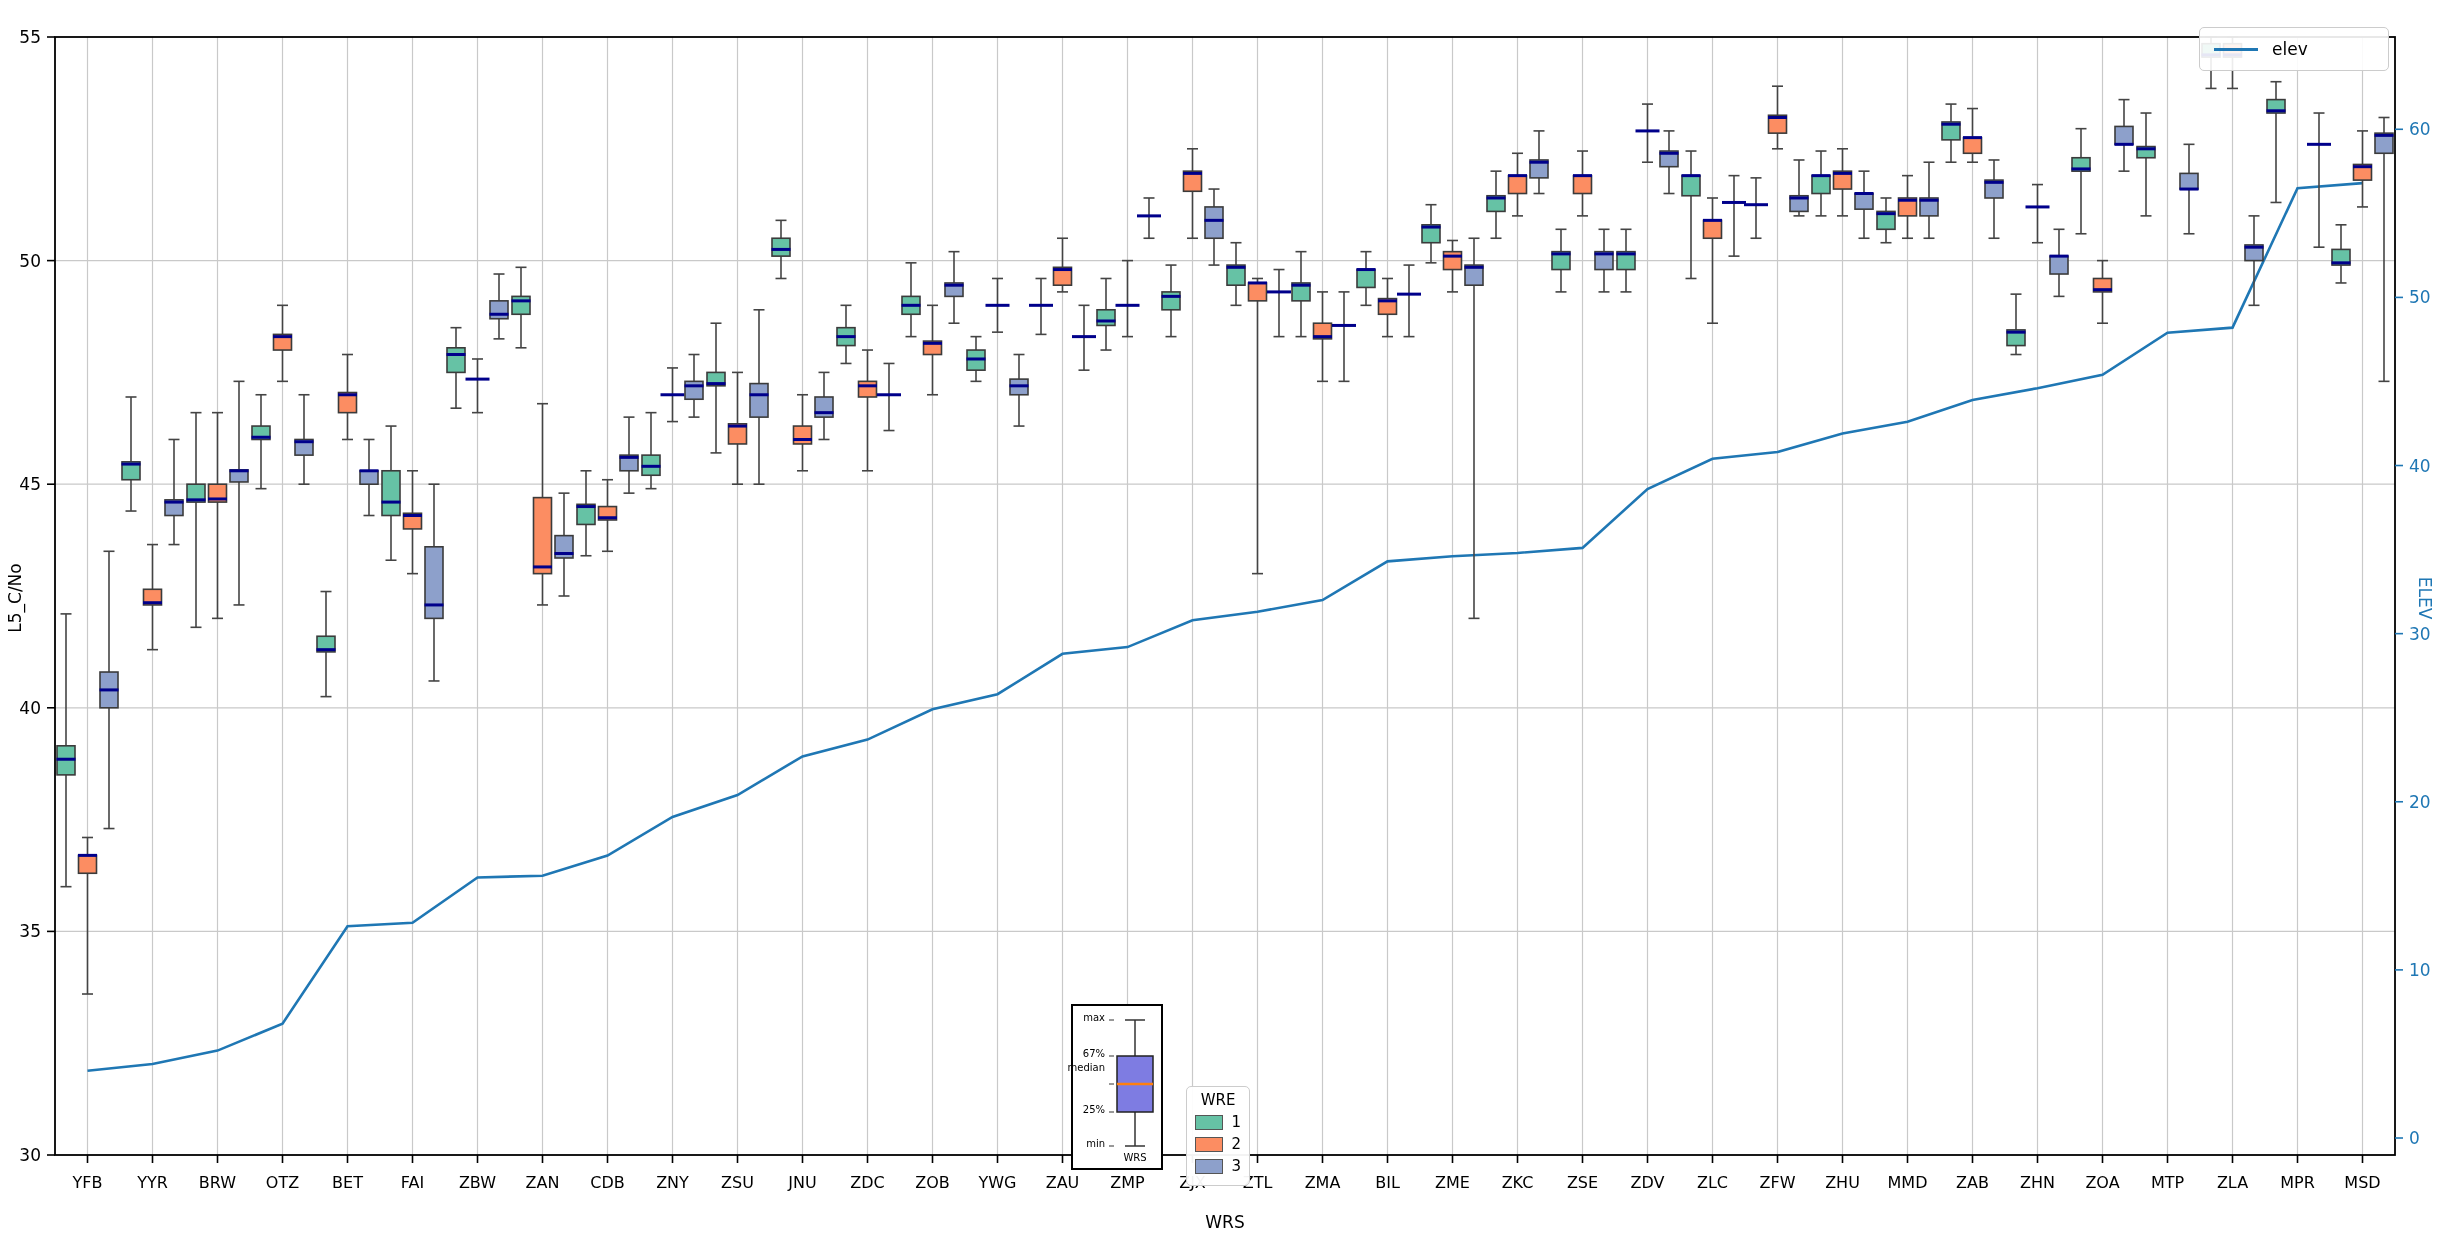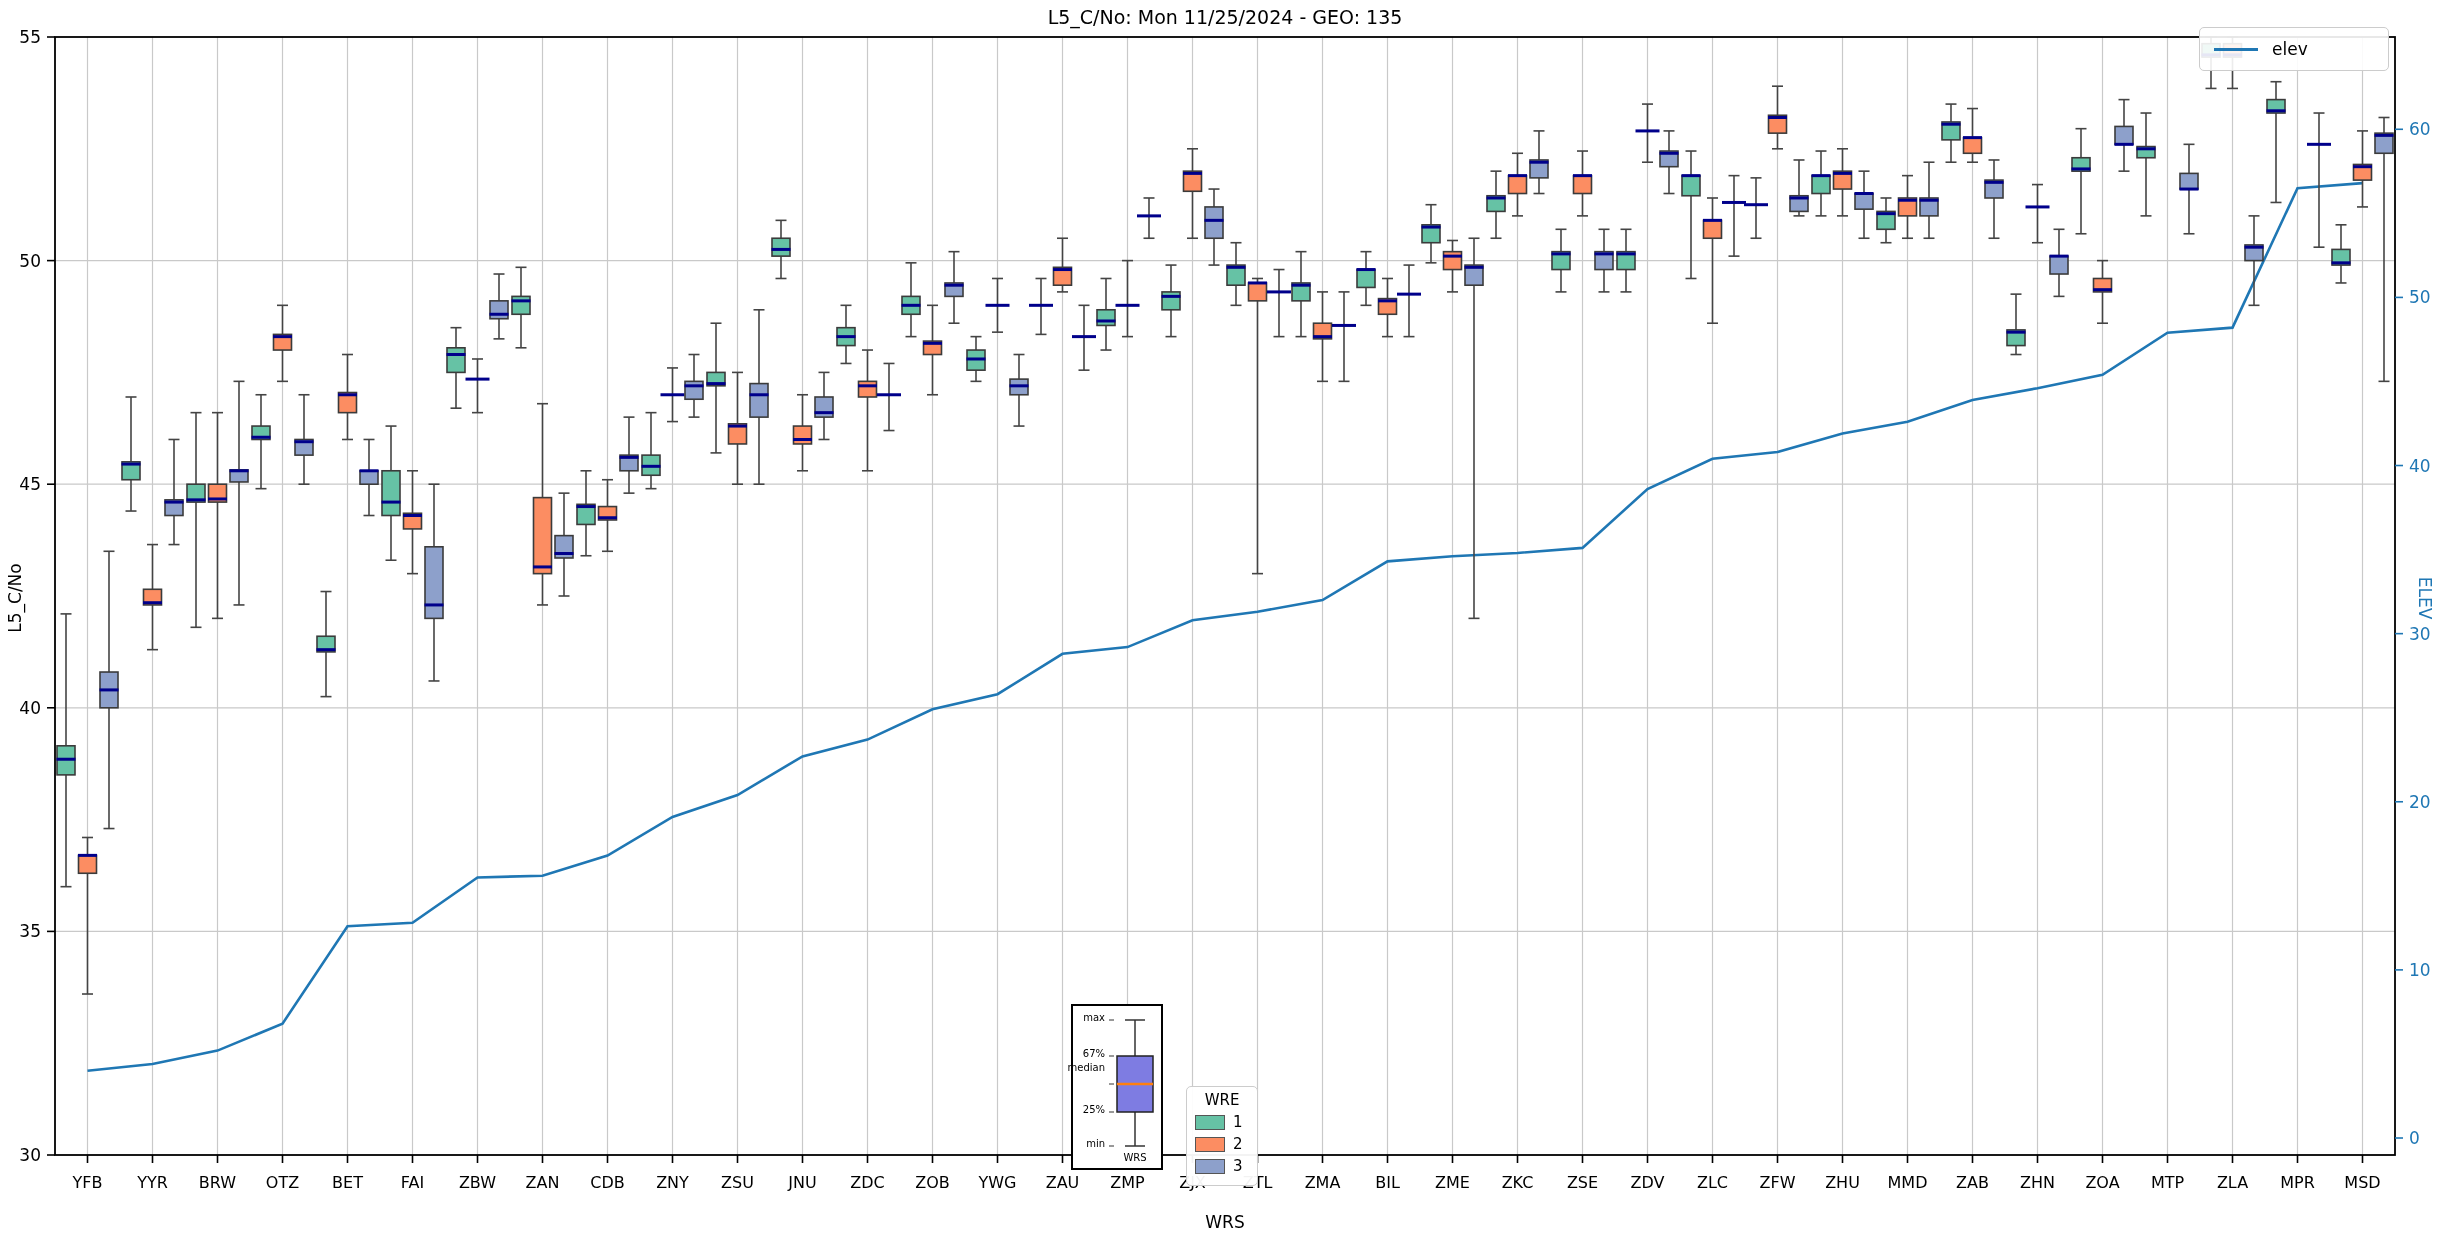--- a/index.html
+++ b/index.html
@@ -6,21 +6,21 @@
   body{width:2439px;height:1238px;font-family:"DejaVu Sans","Liberation Sans",sans-serif;position:relative;overflow:hidden;}
   #figure{position:absolute;left:0;top:0;width:2439px;height:1238px;background:#fff;}
   svg{position:absolute;left:0;top:0;}
   .chart-title{position:absolute;left:655px;top:6px;width:1140px;text-align:center;font-size:19px;color:#000;}
   .ylabel-left{position:absolute;left:-60px;top:588px;width:150px;text-align:center;font-size:17px;color:#000;transform:rotate(-90deg);}
   .ylabel-right{position:absolute;left:2350px;top:588px;width:150px;text-align:center;font-size:17px;color:#1f77b4;transform:rotate(90deg);}
   .xlabel{position:absolute;left:655px;top:1212px;width:1140px;text-align:center;font-size:17px;color:#000;}
   .legend-elev{position:absolute;left:2199px;top:27px;width:190px;height:44px;border:1px solid #cccccc;border-radius:5px;background:rgba(255,255,255,0.9);display:flex;align-items:center;gap:14px;padding:0 14px;box-sizing:border-box;}
   .legend-elev .line{width:44px;height:0;border-top:3px solid #1f77b4;}
   .legend-elev .txt{font-size:17px;color:#000;}
-  .legend-wre{position:absolute;left:1186px;top:1086px;width:72px;border:1px solid #cccccc;border-radius:5px;background:rgba(255,255,255,0.95);padding:4px 8px 6px 8px;box-sizing:border-box;}
+  .legend-wre{position:absolute;left:1186px;top:1086px;width:64px;border:1px solid #cccccc;border-radius:5px;background:rgba(255,255,255,0.95);padding:4px 8px 6px 8px;box-sizing:border-box;}
   .legend-wre .title{font-size:15px;text-align:center;margin-bottom:3px;color:#000;}
   .legend-wre .row{display:flex;align-items:center;gap:8px;margin:4px 0;}
   .legend-wre .swatch{width:28px;height:13px;border:1px solid #555;}
   .legend-wre .lbl{font-size:15px;color:#000;}
   .inset{position:absolute;left:1071px;top:1004px;width:92px;height:166px;background:#fff;border:2px solid #000;box-sizing:border-box;}
   .inset svg{left:0;top:0;}
   .inset .ilbl{position:absolute;font-size:10px;color:#000;text-align:right;width:40px;}
   .inset .ixlbl{position:absolute;font-size:10px;color:#000;text-align:center;width:60px;}
 </style>
 </head>
@@ -995,21 +995,20 @@
       <line x1="2167.5" x2="2167.5" y1="1155" y2="1163" stroke="#000" stroke-width="1.6"></line>
       <text x="2167.5" y="1188" text-anchor="middle" font-size="16" fill="#000">MTP</text>
       <line x1="2232.5" x2="2232.5" y1="1155" y2="1163" stroke="#000" stroke-width="1.6"></line>
       <text x="2232.5" y="1188" text-anchor="middle" font-size="16" fill="#000">ZLA</text>
       <line x1="2297.5" x2="2297.5" y1="1155" y2="1163" stroke="#000" stroke-width="1.6"></line>
       <text x="2297.5" y="1188" text-anchor="middle" font-size="16" fill="#000">MPR</text>
       <line x1="2362.5" x2="2362.5" y1="1155" y2="1163" stroke="#000" stroke-width="1.6"></line>
       <text x="2362.5" y="1188" text-anchor="middle" font-size="16" fill="#000">MSD</text>
     </svg>
 
-  <div class="chart-title">L5_C/No: Mon 11/25/2024 - GEO: 135</div>
   <div class="ylabel-left">L5_C/No</div>
   <div class="ylabel-right">ELEV</div>
   <div class="xlabel">WRS</div>
 
   <div class="legend-elev">
     <span class="line"></span>
     <span class="txt">elev</span>
   </div>
 
   <div class="legend-wre">

